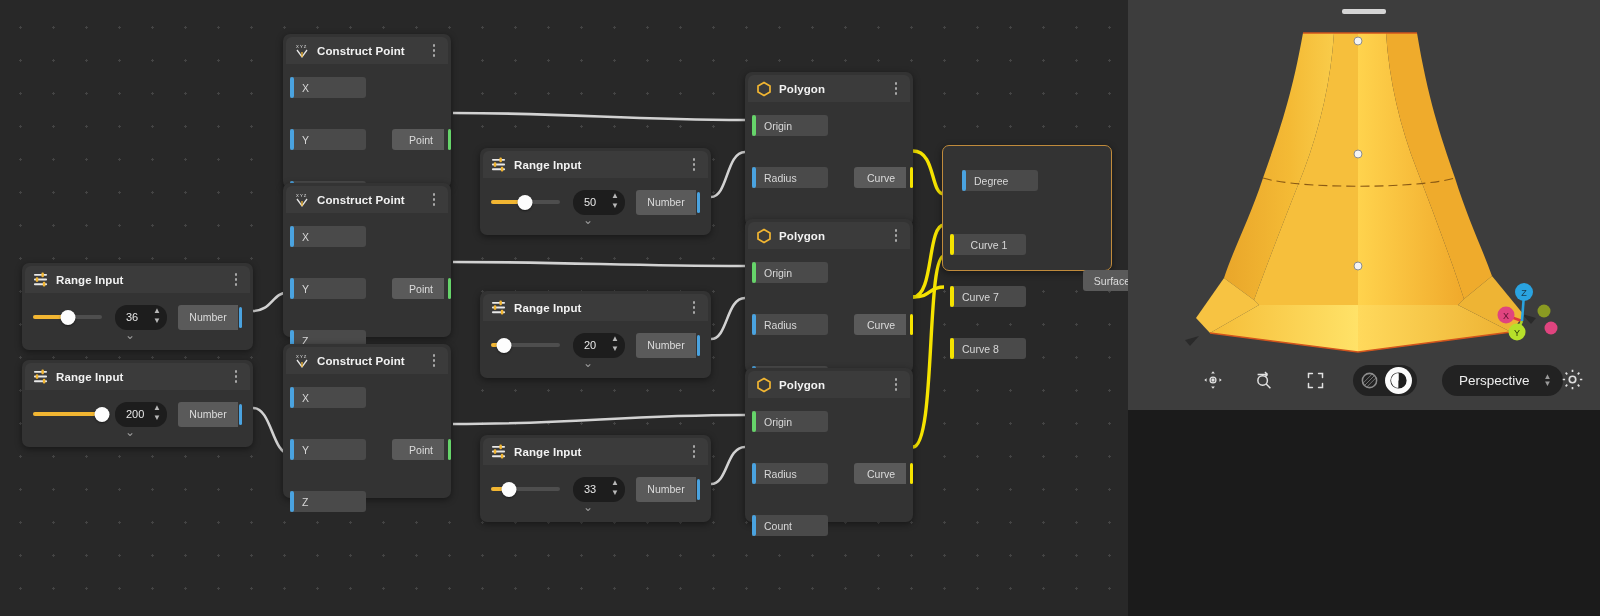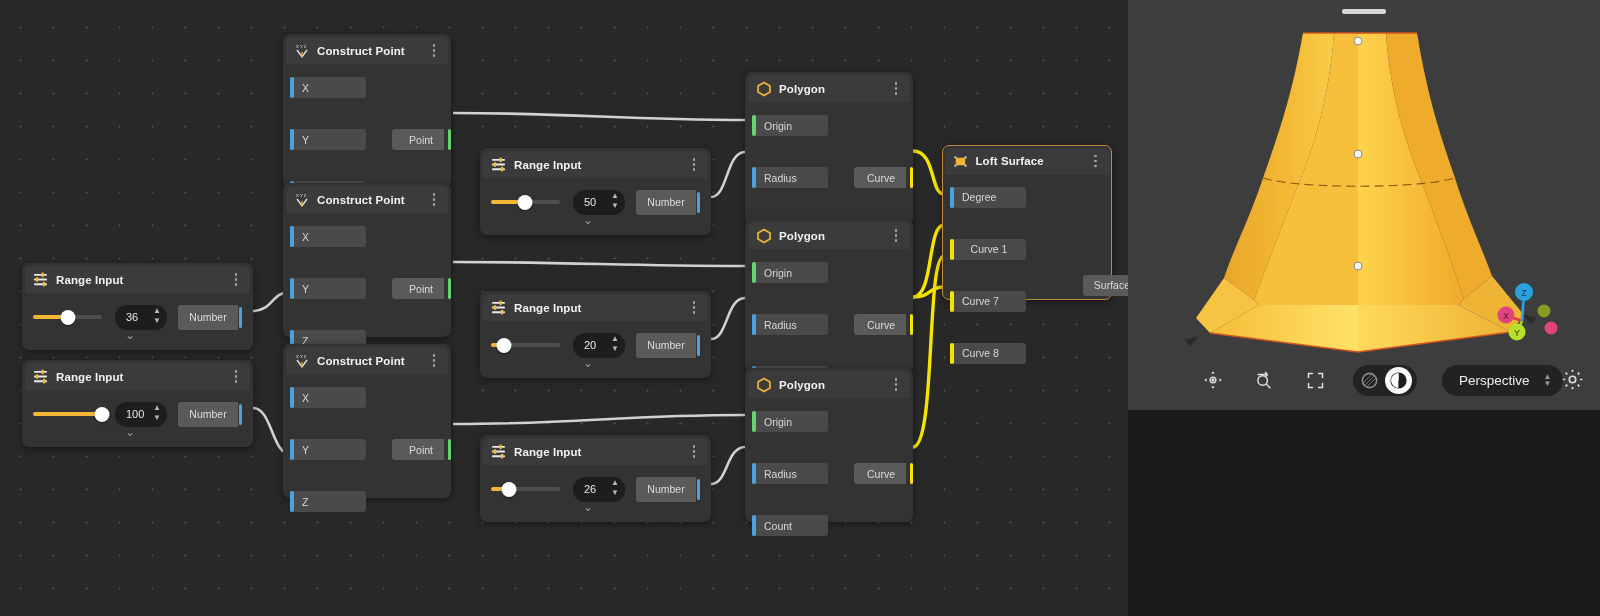--- a/index.html
+++ b/index.html
@@ -263,21 +263,21 @@
           </span>
       </div>
       <div class="range-body">
         <div class="range-row">
           <div class="slider">
             <div class="track"></div>
             <div class="fill" style="width:100%"></div>
             <div class="knob" style="left:100%"></div>
           </div>
           <div class="num-field">
-            <span class="val">100</span>
+            <span class="val">200</span>
             <span class="spin">
               <span>▲</span>
               <span>▼</span>
             </span>
           </div>
           <div class="num-out">
             <span>Number</span>
           </div>
         </div>
         <div class="collapse">⌄</div>
@@ -500,21 +500,21 @@
           </span>
       </div>
       <div class="range-body">
         <div class="range-row">
           <div class="slider">
             <div class="track"></div>
             <div class="fill" style="width:26%"></div>
             <div class="knob" style="left:26%"></div>
           </div>
           <div class="num-field">
-            <span class="val">26</span>
+            <span class="val">33</span>
             <span class="spin">
               <span>▲</span>
               <span>▼</span>
             </span>
           </div>
           <div class="num-out">
             <span>Number</span>
           </div>
         </div>
         <div class="collapse">⌄</div>
@@ -623,39 +623,22 @@
         </div>
         <div class="port-row" style="margin:0;">
           <span class="port-in" style="--pc:#4aa3e0; top:66px;">
             <span>Count</span>
           </span>
         </div>
       </div>
     </div>
 
     <div class="node selected" id="n-loft" style="left:942px; top:145px; width:170px;">
-      <div class="node-head">
-        <span class="node-icon">
-          <svg width="15" height="15" viewBox="0 0 16 16">
-            <rect x="3" y="4" width="10" height="8" fill="#f2b632"></rect>
-            <rect x="1.5" y="2.5" width="2.2" height="2.2" fill="#cfcfcf"></rect>
-            <rect x="12.3" y="2.5" width="2.2" height="2.2" fill="#cfcfcf"></rect>
-            <rect x="1.5" y="11.3" width="2.2" height="2.2" fill="#cfcfcf"></rect>
-            <rect x="12.3" y="11.3" width="2.2" height="2.2" fill="#cfcfcf"></rect>
-          </svg>
-        </span>
-        <span class="node-title">Loft Surface</span>
-        <span class="kebab">
-            <i></i>
-            <i></i>
-            <i></i>
-          </span>
-      </div>
       <div class="node-body" style="height:124px;">
-        <div class="port-row" style="margin:0;">
+        <div class="port-row" style="margin:12px;">
           <span class="port-in" style="--pc:#4aa3e0; top:3px;">
             <span>Degree</span>
           </span>
         </div>
         <div class="port-row" style="margin:0;">
           <span class="port-in" style="--pc:#f5e300; top:34px;justify-content:center;">
             <span>Curve 1</span>
           </span>
         </div>
         <div class="port-row" style="margin:0;">

